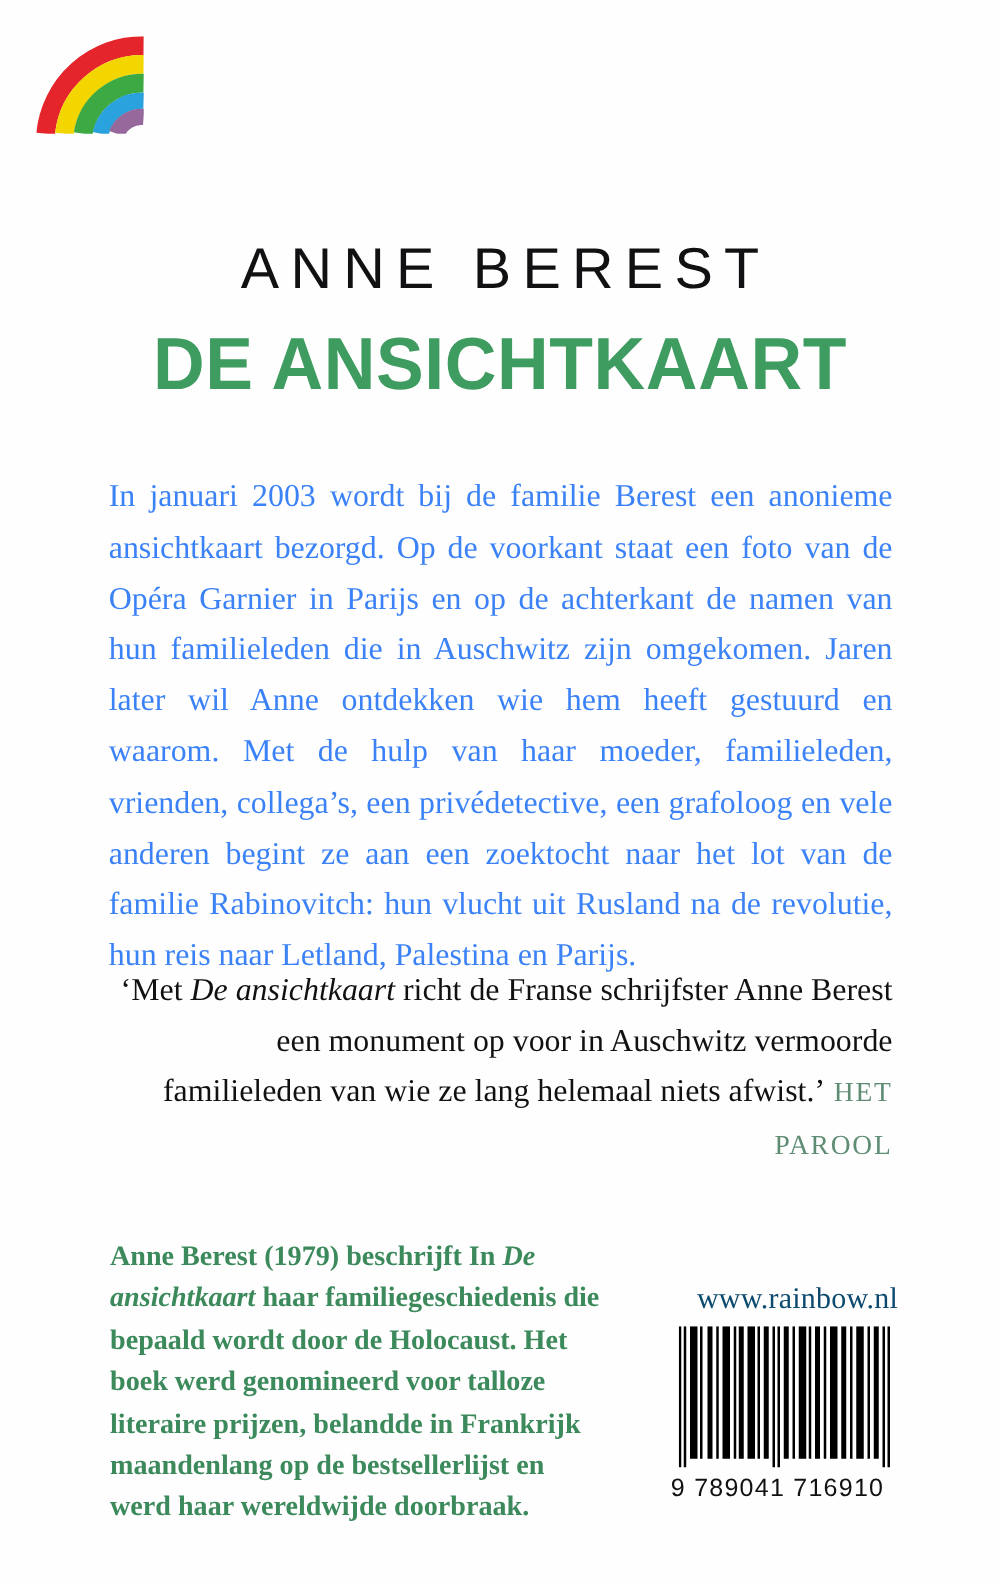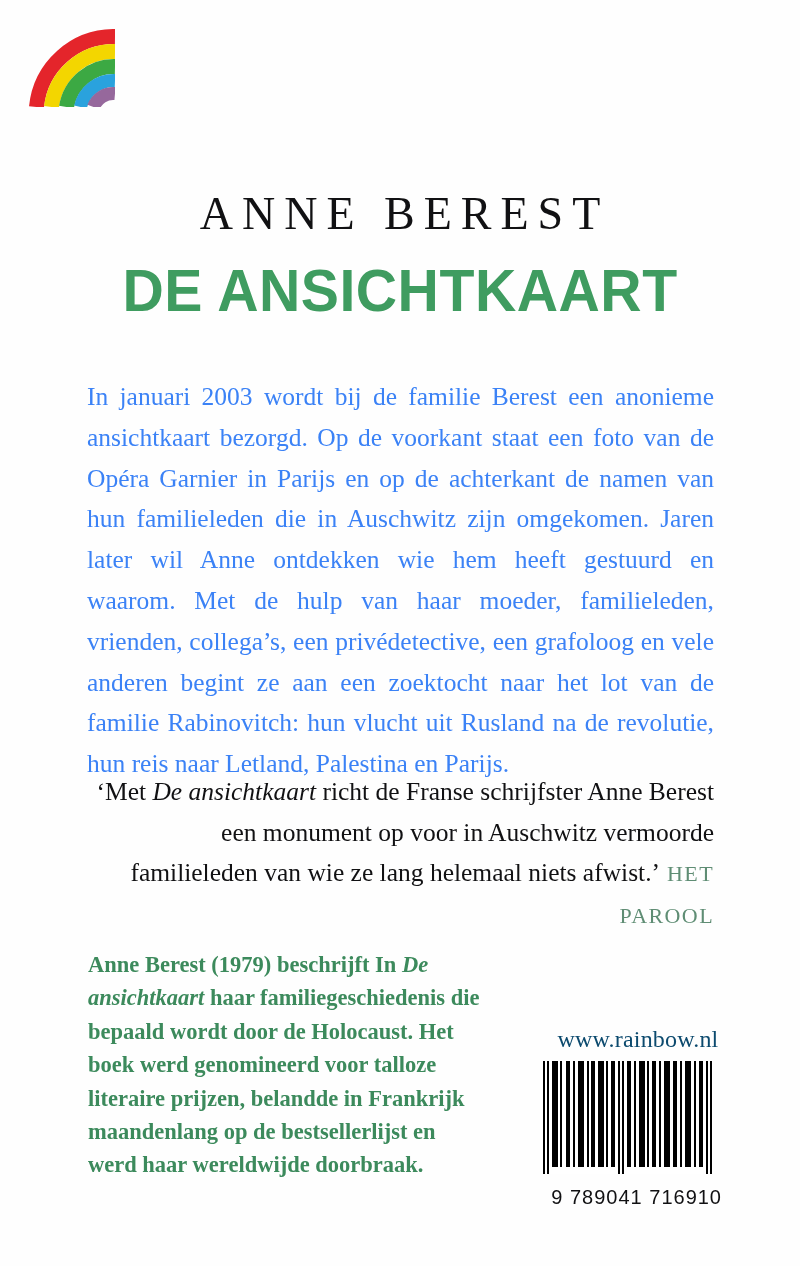--- a/index.html
+++ b/index.html
@@ -32,21 +32,21 @@
   }
   .logo svg { display: block; }
 
   
   .author {
     position: absolute;
     left: 0;
     right: 0;
     top: 191px;
     text-align: center;
-    font-family: Liberation Serif, serif;
+    font-family: Liberation Sans, sans-serif;
     font-weight: 400;
     font-size: 46px;
     letter-spacing: 9px;
     color: #111113;
     line-height: 1;
     text-indent: 9px;
   }
 
   
   .booktitle {
@@ -97,21 +97,21 @@
     font-size: 22px;
     letter-spacing: 1.4px;
     color: #5f8d74;
     margin-left: 7px;
   }
 
   
   .bio {
     position: absolute;
     left: 88px;
-    top: 948px;
+    top: 988px;
     width: 392px;
     font-size: 22.5px;
     line-height: 33.4px;
     font-weight: 700;
     color: #3c8a5c;
     text-align: left;
   }
   .bio em { font-style: italic; }
 
   
@@ -136,22 +136,22 @@
     height: 113px;
   }
   .barcode svg { display: block; }
   .isbn {
     margin-left: 10px;
     width: 200px;
     font-family: "Liberation Sans", sans-serif;
     font-size: 20px;
     color: #111113;
     letter-spacing: 1px;
-    text-align: right;
-    margin-top: 12px;
+    text-align: center;
+    margin-top: 6px;
   }
 </style>
 </head>
 <body>
 
 <div class="page">
 
   <div class="logo">
     <svg width="86" height="78" viewBox="0 0 86 78" xmlns="http://www.w3.org/2000/svg">
       <g fill="none" stroke-linecap="butt">

